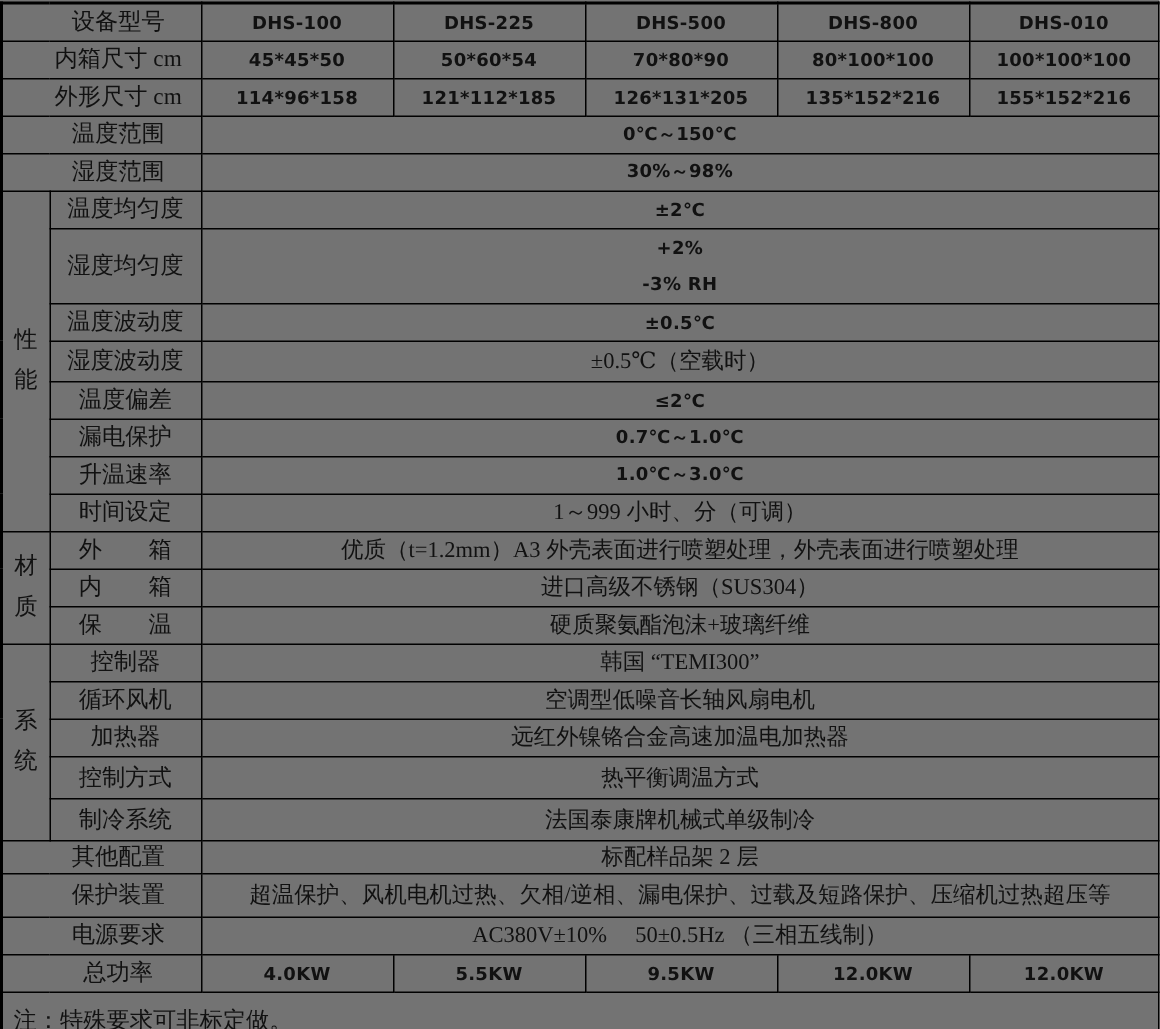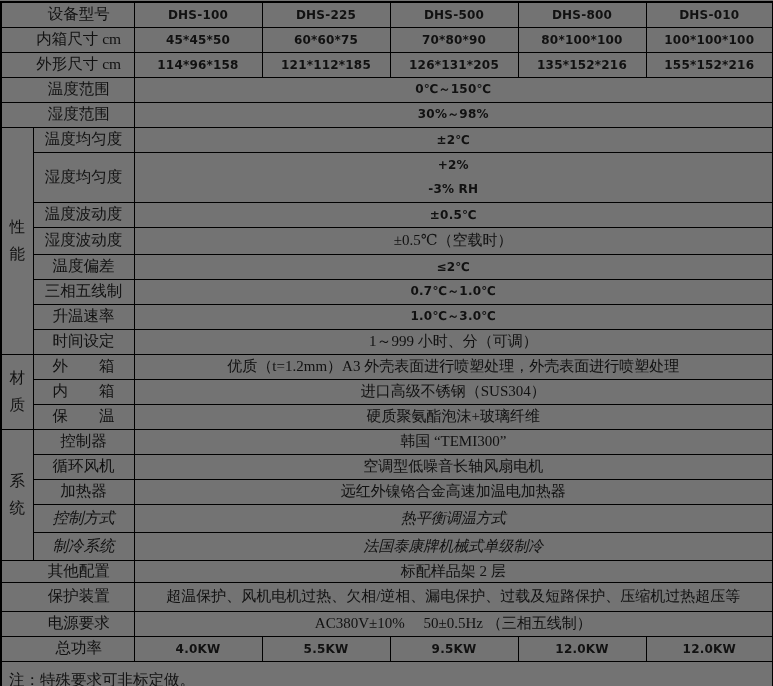--- a/index.html
+++ b/index.html
@@ -46,21 +46,21 @@
     white-space: normal;
   }
   .note-cell {
     text-align: left;
     padding-left: 7px;
     font-size: 15.5px;
   }
   .lines div { line-height: 24px; }
   
   .r22 { height: 22px; } .r24 { height: 40px; } .r25 { height: 25px; }
-  .r27 { height: 27px; margin-top: 23px; } .r28 { height: 28px; font-style: italic; } .r29 { height: 29px; margin-top: 16px; }
+  .r27 { height: 27px; margin-top: 23px; } .r28 { height: 28px; } .r29 { height: 29px; margin-top: 16px; }
   .r50 { height: 50px; }
 </style>
 </head>
 <body>
 
 <div class="page">
   <table class="spec">
     <colgroup>
       <col style="width:32px">
         <col style="width:101px">
@@ -77,21 +77,21 @@
         <td class="num">DHS-100</td>
         <td class="num">DHS-225</td>
         <td class="num">DHS-500</td>
         <td class="num">DHS-800</td>
         <td class="num">DHS-010</td>
       </tr>
 
       <tr class="r25">
         <td colspan="2" class="lbl lbl2">内箱尺寸 cm</td>
         <td class="num">45*45*50</td>
-        <td class="num">60*60*75</td>
+        <td class="num">50*60*54</td>
         <td class="num">70*80*90</td>
         <td class="num">80*100*100</td>
         <td class="num">100*100*100</td>
       </tr>
 
       <tr class="r25">
         <td colspan="2" class="lbl lbl2">外形尺寸 cm</td>
         <td class="num">114*96*158</td>
         <td class="num">121*112*185</td>
         <td class="num">126*131*205</td>
@@ -129,21 +129,21 @@
       </tr>
       <tr class="r27">
         <td class="lbl">湿度波动度</td>
         <td colspan="5">±0.5℃（空载时）</td>
       </tr>
       <tr class="r25">
         <td class="lbl">温度偏差</td>
         <td colspan="5" class="num">≤2℃</td>
       </tr>
       <tr class="r25">
-        <td class="lbl">三相五线制</td>
+        <td class="lbl">漏电保护</td>
         <td colspan="5" class="num">0.7℃～1.0℃</td>
       </tr>
       <tr class="r25">
         <td class="lbl">升温速率</td>
         <td colspan="5" class="num">1.0℃～3.0℃</td>
       </tr>
       <tr class="r25">
         <td class="lbl">时间设定</td>
         <td colspan="5">1～999 小时、分（可调）</td>
       </tr>

